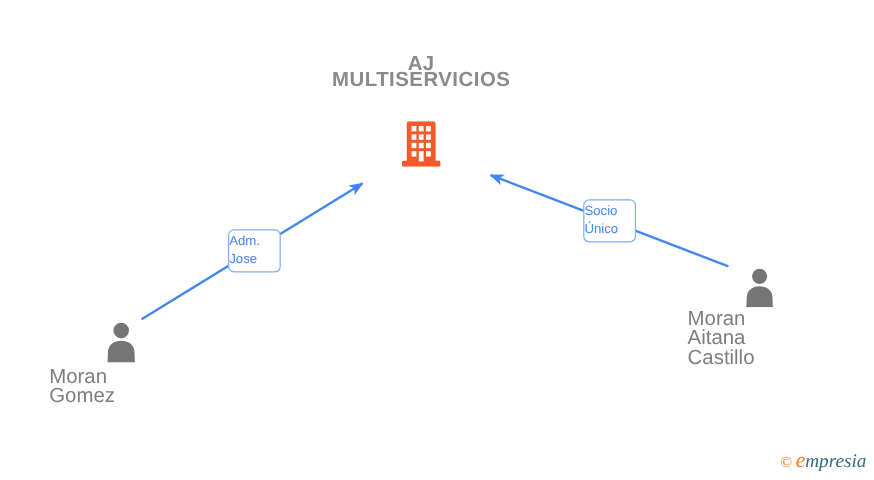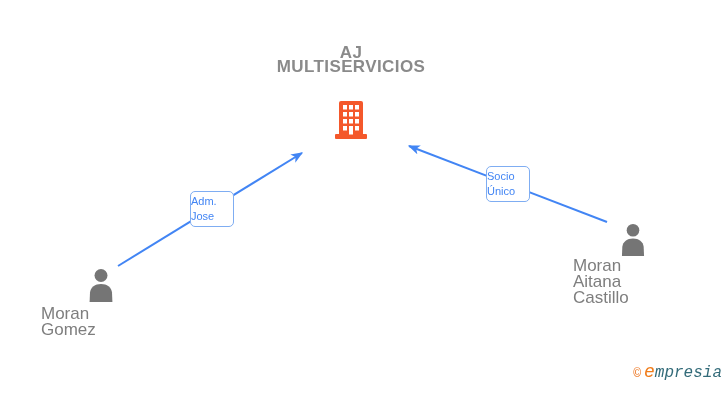--- a/index.html
+++ b/index.html
@@ -48,22 +48,22 @@
     border: 1px solid var(--label-border, #7fadf2);
     border-radius: 5px;
     color: var(--accent-blue, #4285f4);
     font-size: 11px; line-height: 15px; text-align: left;
   }
   .edge-label span { display: block; }
   .edge-label-adm   { left: 190px; top: 191px; }
   .edge-label-socio { left: 486px; top: 166px; }
 
   .watermark {
-    position: absolute; right: 6px; bottom: 18px; z-index: 2;
-    font-family: Liberation Mono, monospace; font-style: italic; font-size: 16px;
+    position: absolute; right: 6px; bottom: 6px; z-index: 2;
+    font-family: Liberation Serif, serif; font-style: italic; font-size: 16px;
     cursor: pointer;
   }
   .watermark .copy { font-style: normal; font-size: 13px; color: var(--wm-copy, #ed7622); margin-right: 3px; }
   .watermark .brand-e { color: var(--wm-e, #f07c1a); font-size: 18px; }
   .watermark .brand-rest { color: var(--wm-rest, #336b79); }
 </style>
 </head>
 <body>
 
 <div class="canvas">

